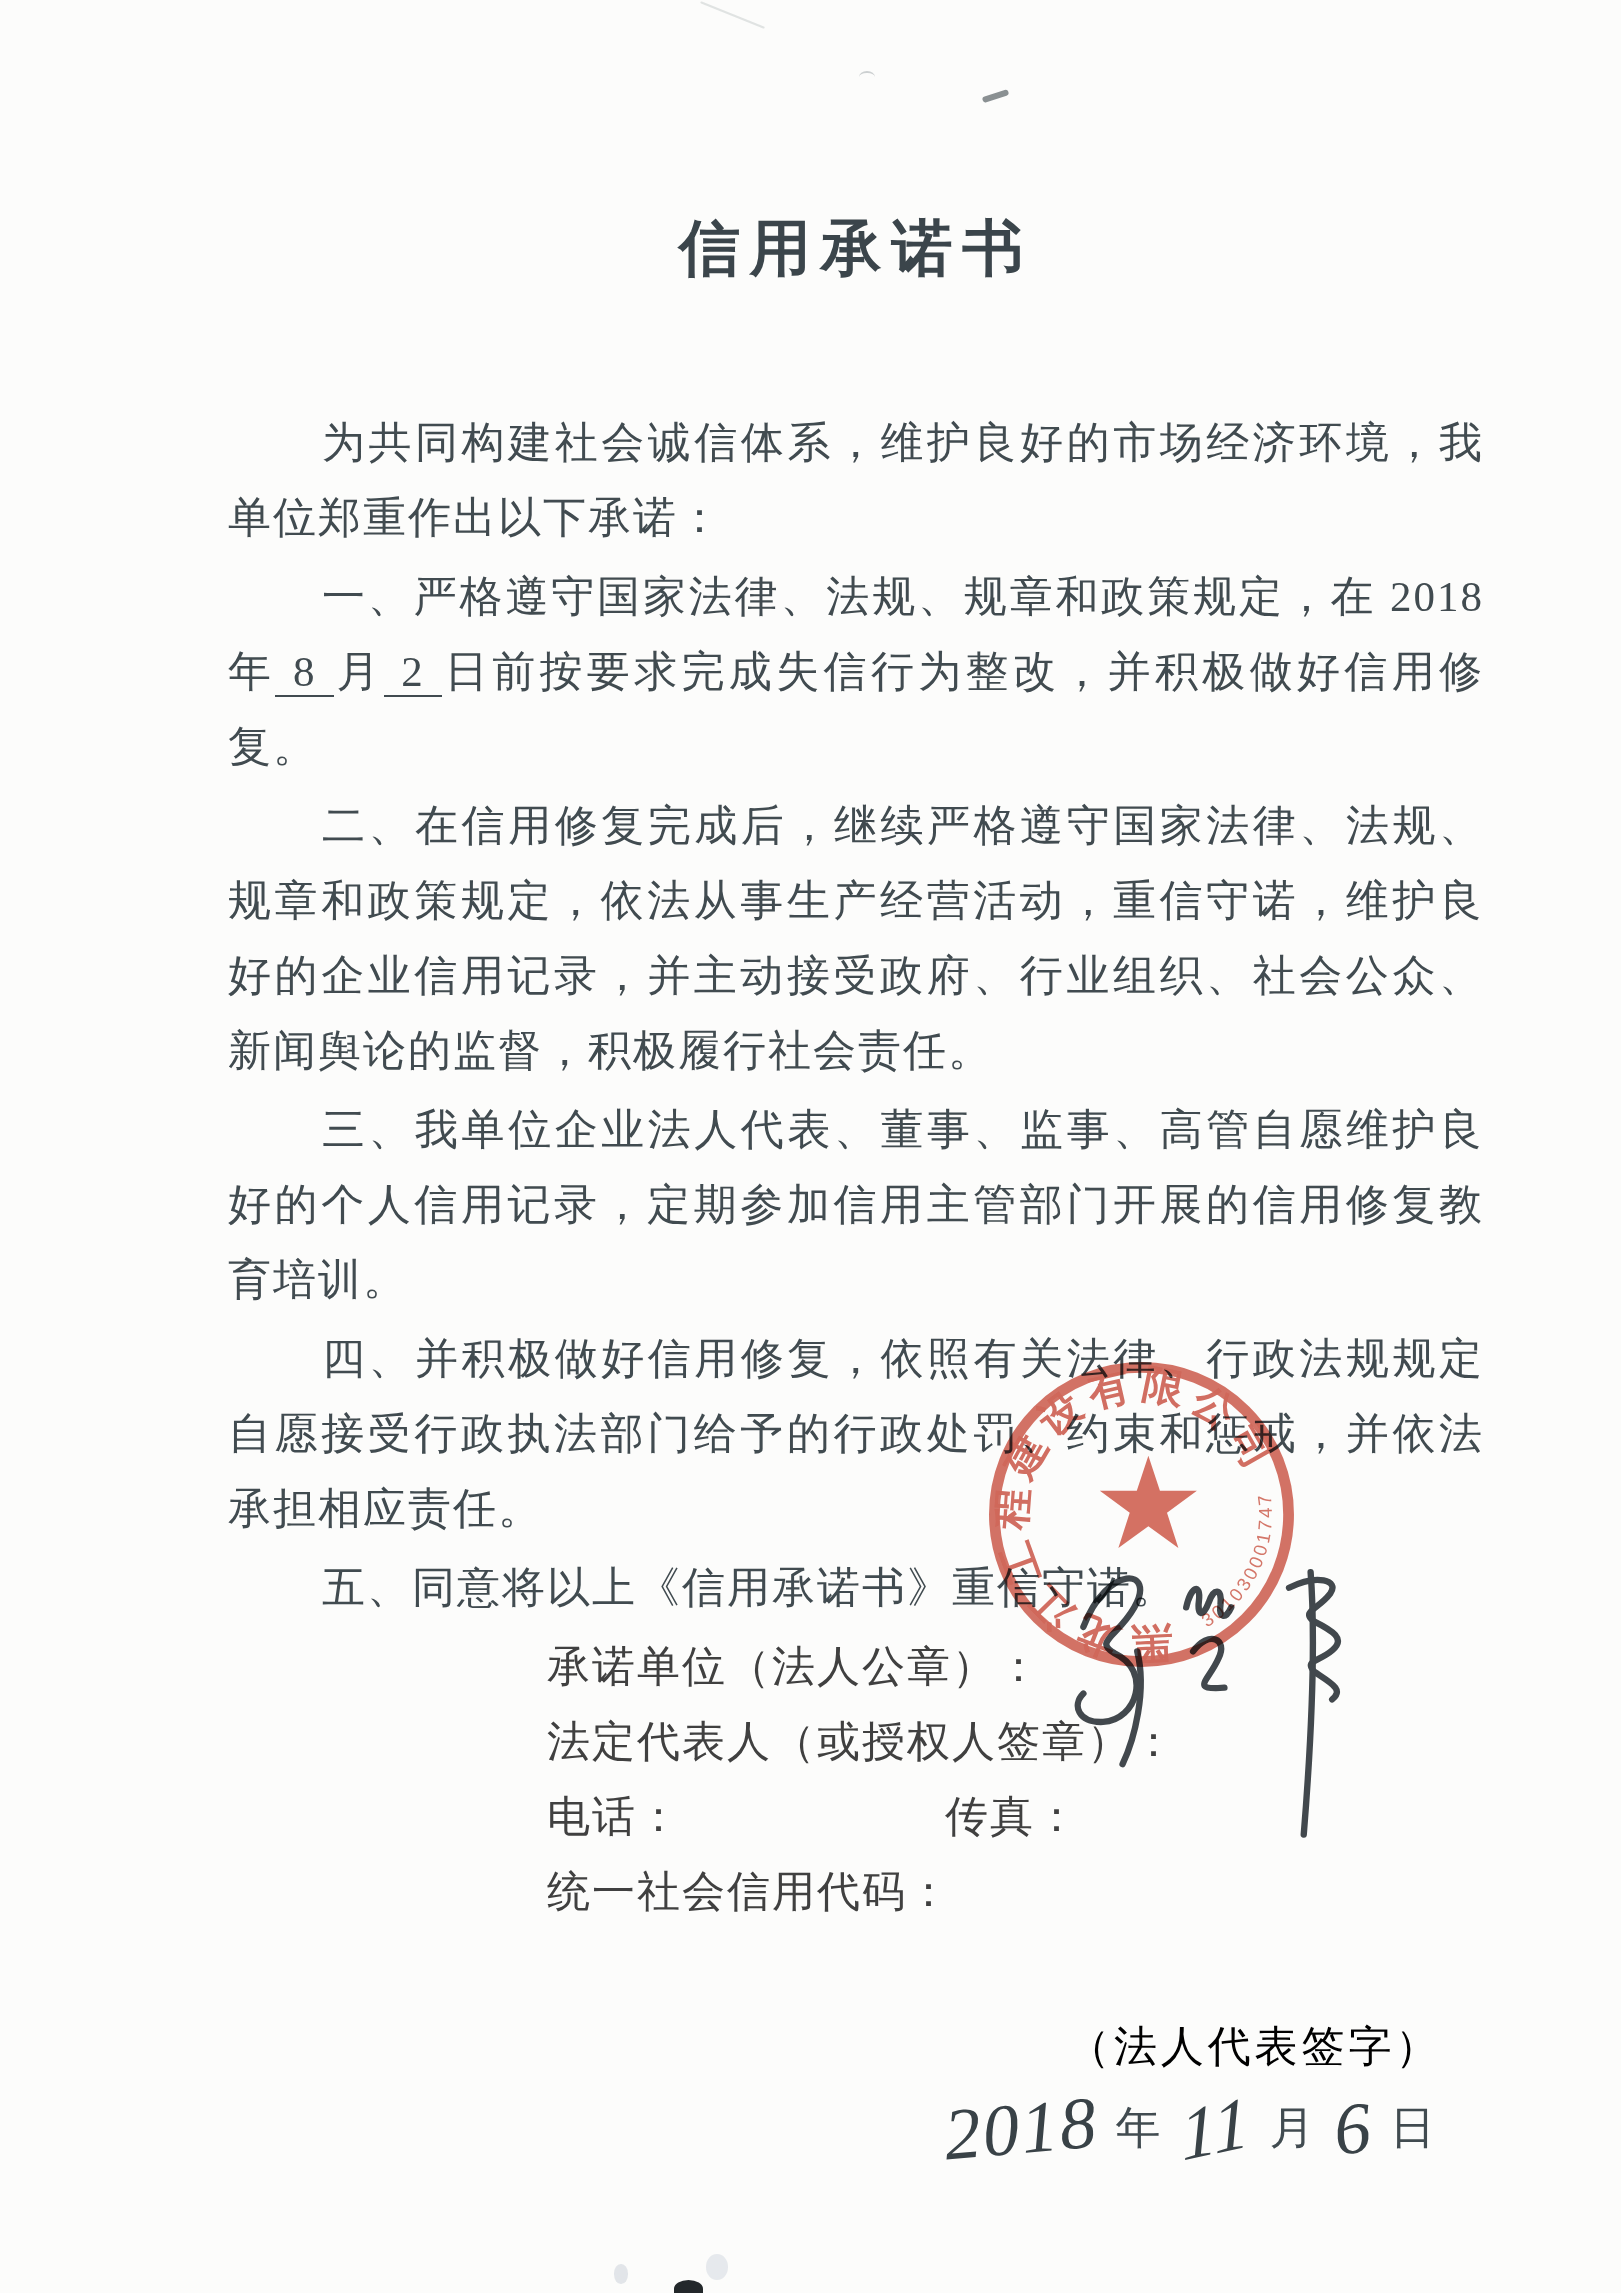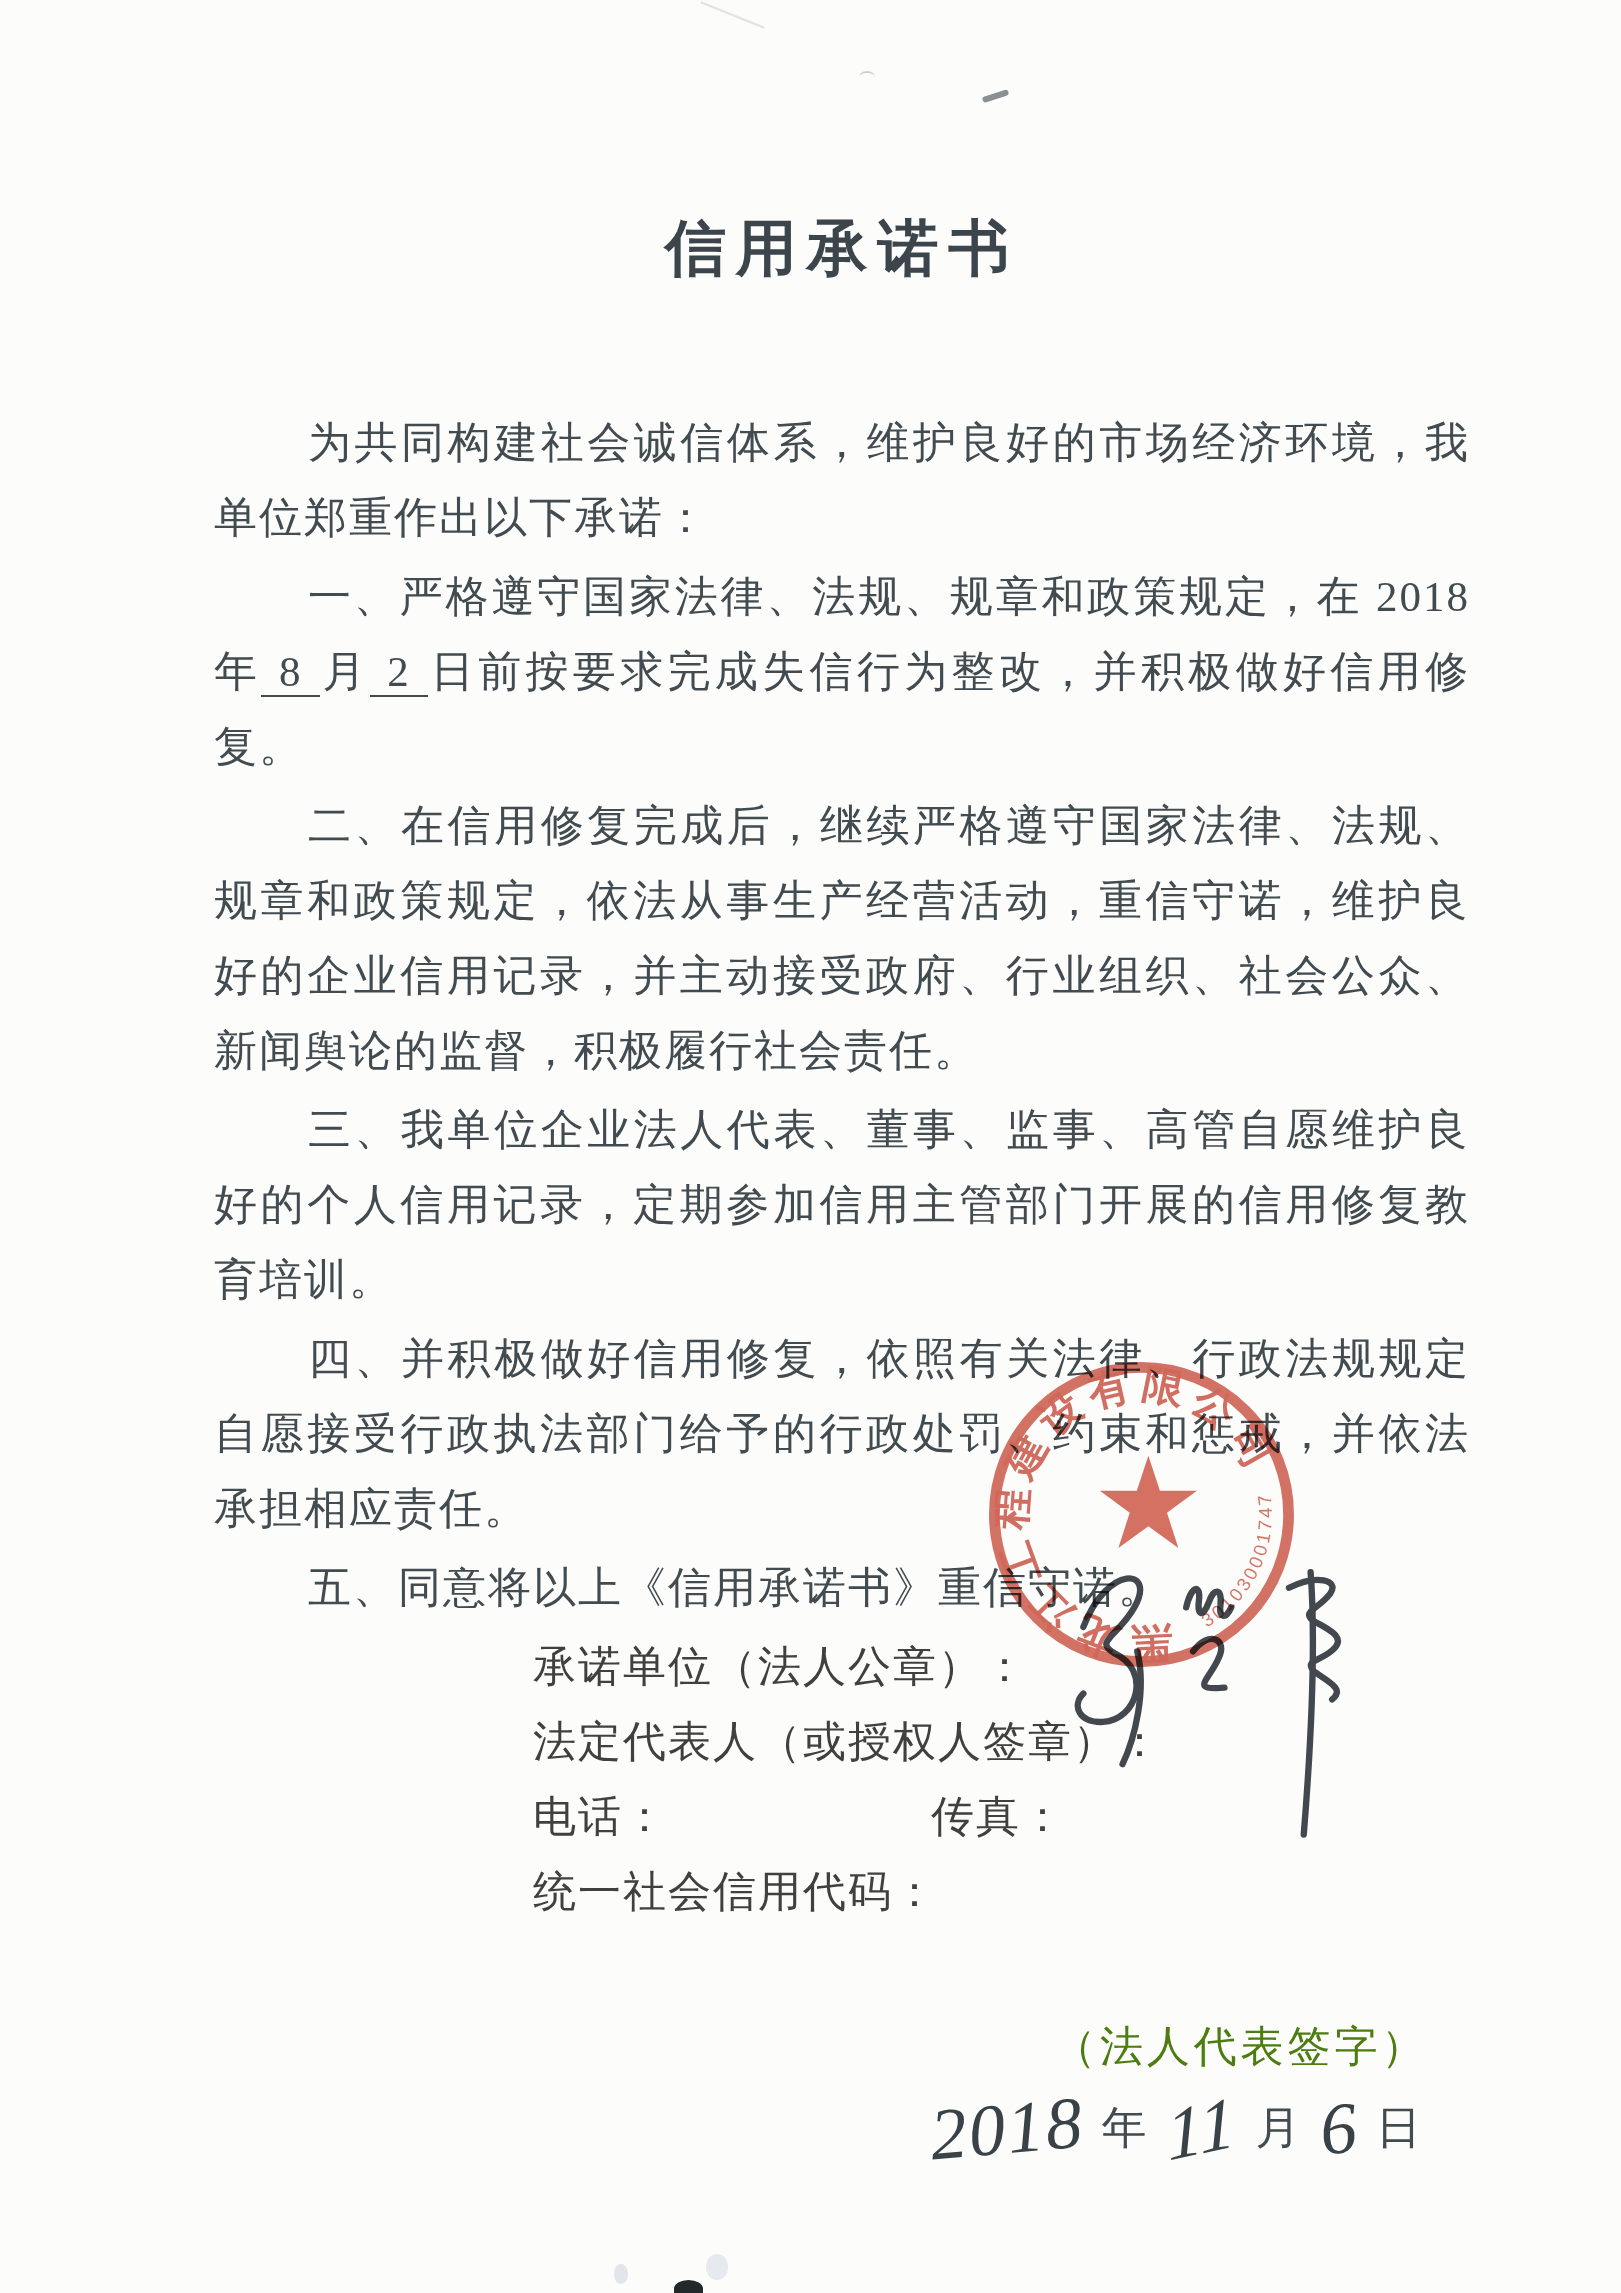--- a/index.html
+++ b/index.html
@@ -2,40 +2,40 @@
 <html><head>
 <meta charset="utf-8">
 <style>
   html,body{margin:0;padding:0;}
   body{
     width:1621px;height:2294px;position:relative;overflow:hidden;
     background:#fcfcfb;
     font-family:"Liberation Serif","DejaVu Serif",serif;
     color:#414b50;
   }
-  .content{position:absolute;left:210px;top:0;width:1264px;}
+  .content{position:absolute;left:224px;top:0;width:1264px;}
   .doc-title{
     margin:208px 0 0 0;text-align:center;
     font-size:61px;font-weight:700;letter-spacing:9.8px;color:#3b454b;
   }
   .para{
     margin:4px;font-size:43px;line-height:75px;letter-spacing:2px;
     text-align:justify;text-justify:inter-character;text-indent:94px;
     color:#414b50;
   }
   .para.first{margin-top:115px;}
   .ul{border-bottom:2.9px solid #414b50;padding:0 17.6px;}
   .sig-line{
     margin:0 0 0 323px;font-size:43px;line-height:75px;letter-spacing:2px;
     color:#404040;white-space:nowrap;
   }
   .spacer{display:inline-block;width:263px;}
   .sign-note{
     margin:80px 0 0 843px;font-size:43px;line-height:75px;letter-spacing:3.9px;
-    color:#4d7c0f;
+    color:#000000;
   }
   .date-line{
     margin:0 0 0 720px;font-size:45px;line-height:88px;letter-spacing:2px;
     color:#414b50;white-space:nowrap;display:flex;align-items:center;gap:7.8px;
   }
   .hw{
     font-family:"Liberation Serif","DejaVu Serif",serif;font-style:italic;
     font-size:73px;color:#394247;display:inline-block;
     transform:rotate(-5deg);line-height:1;
   }

